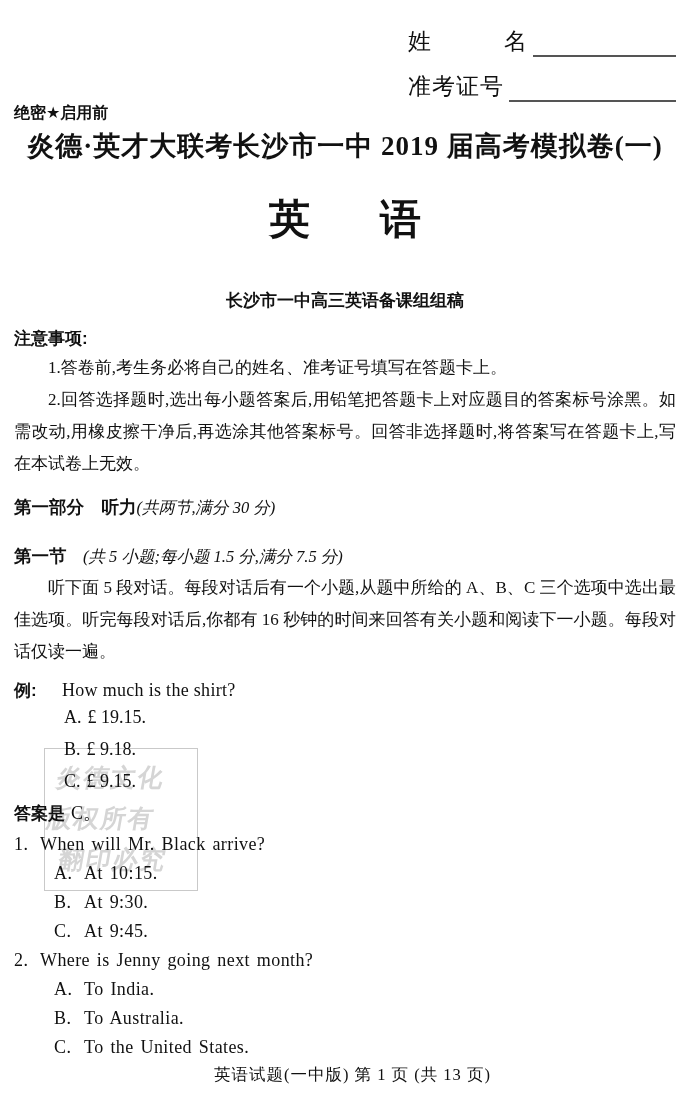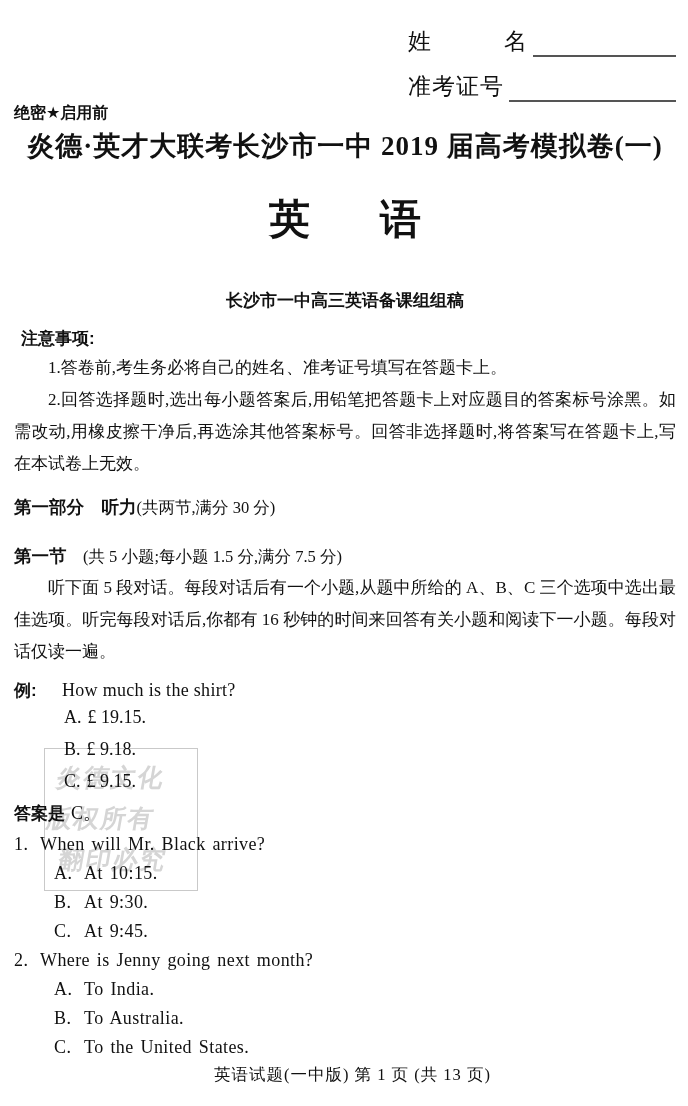--- a/index.html
+++ b/index.html
@@ -29,29 +29,29 @@
   .subject-line{text-align:center;font-size:41px;font-weight:bold;margin-top:26px;line-height:58px;}
   .subject-gap{display:inline-block;width:70px;}
 
   .subtitle{
     text-align:center;font-family:"Liberation Sans","DejaVu Sans",sans-serif;
     font-weight:bold;font-size:17px;margin-top:42px;line-height:22px;
   }
 
   .notice-heading{
     font-family:"Liberation Sans","DejaVu Sans",sans-serif;
-    font-weight:bold;font-size:17px;margin-top:14px;line-height:26px;margin-left:7px;
+    font-weight:bold;font-size:17px;margin-top:14px;line-height:26px;
   }
   .para{font-size:17px;line-height:32px;text-align:justify;text-indent:2em;margin:0;}
 
   .sec-heading{margin-top:12px;line-height:30px;font-size:17px;}
   .sec-heading .bold-part{
     font-family:"Liberation Sans","DejaVu Sans",sans-serif;font-weight:bold;font-size:17.5px;
   }
-  .sec-heading .note-part{font-size:16.5px;}
+  .sec-heading .note-part{font-style:italic;font-size:16.5px;}
   .sec-heading2{margin-top:18px;}
 
   
   .example{margin-top:12px;}
   .ex-row1{line-height:20px;font-size:18px;}
   .ex-label{
     display:inline-block;width:48px;
     font-family:"Liberation Sans","DejaVu Sans",sans-serif;font-weight:bold;font-size:17px;
   }
   .ex-q{letter-spacing:0.3px;}

